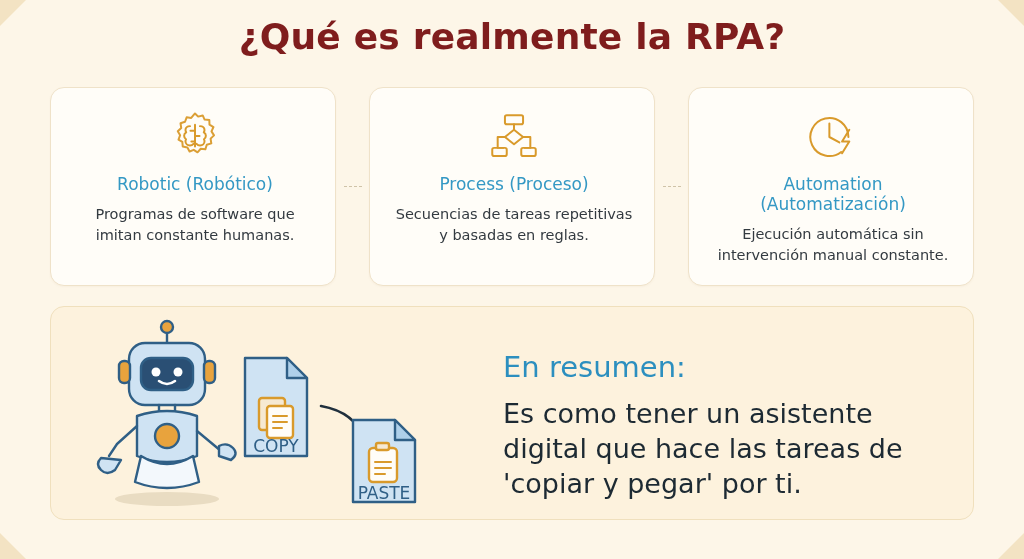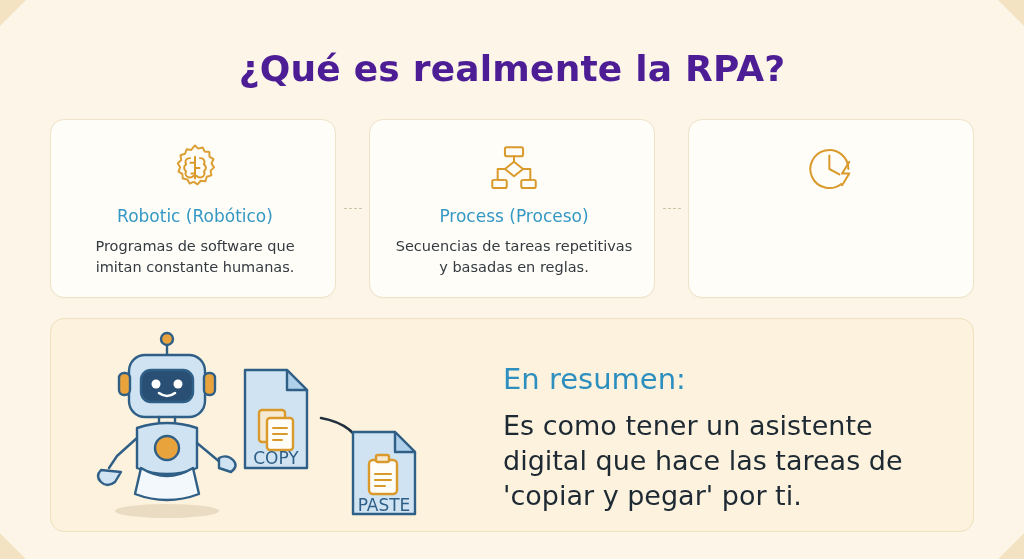--- a/index.html
+++ b/index.html
@@ -44,25 +44,25 @@
     border-right: 26px solid transparent;
   }
   .corner.br {
     bottom: 0; right: 0;
     border-bottom: 26px solid #f3e3c3;
     border-left: 26px solid transparent;
   }
 
   .title {
     text-align: center;
-    color: #4c1d95;
+    color: #7f1d1d;
     font-size: 36px;
     font-weight: 700;
     letter-spacing: 0.2px;
-    padding-top: 48px;
+    padding-top: 16px;
     margin: 0;
     font-family: "DejaVu Sans", sans-serif;
   }
 
   .cards {
     display: flex;
     justify-content: space-between;
     align-items: stretch;
     margin: 30px 50px 0 50px;
     position: relative;
@@ -189,20 +189,22 @@
     <div class="card-connector"></div>
 
     <div class="card">
       <div class="card-icon">
         <svg width="58" height="58" viewBox="0 0 64 64" fill="none" stroke="#d99a2b" stroke-width="2.2" stroke-linecap="round" stroke-linejoin="round">
           <path d="M49 32a21 21 0 1 0-8 16.5"></path>
           <path d="M28 17v15l11 6"></path>
           <path d="M50 24l-8 13h8l-8 13"></path>
         </svg>
       </div>
+      <div class="card-title">Automation (Automatización)</div>
+      <div class="card-desc">Ejecución automática sin intervención manual constante.</div>
     </div>
 
   </div>
 
   <div class="summary">
 
     <div class="summary-illustration">
       <svg width="400" height="195" viewBox="0 0 400 195" fill="none" stroke="#2f5f86" stroke-width="2.4" stroke-linecap="round" stroke-linejoin="round">
 
         <ellipse cx="100" cy="183" rx="52" ry="7" fill="#e9dcc2" stroke="none"></ellipse>

